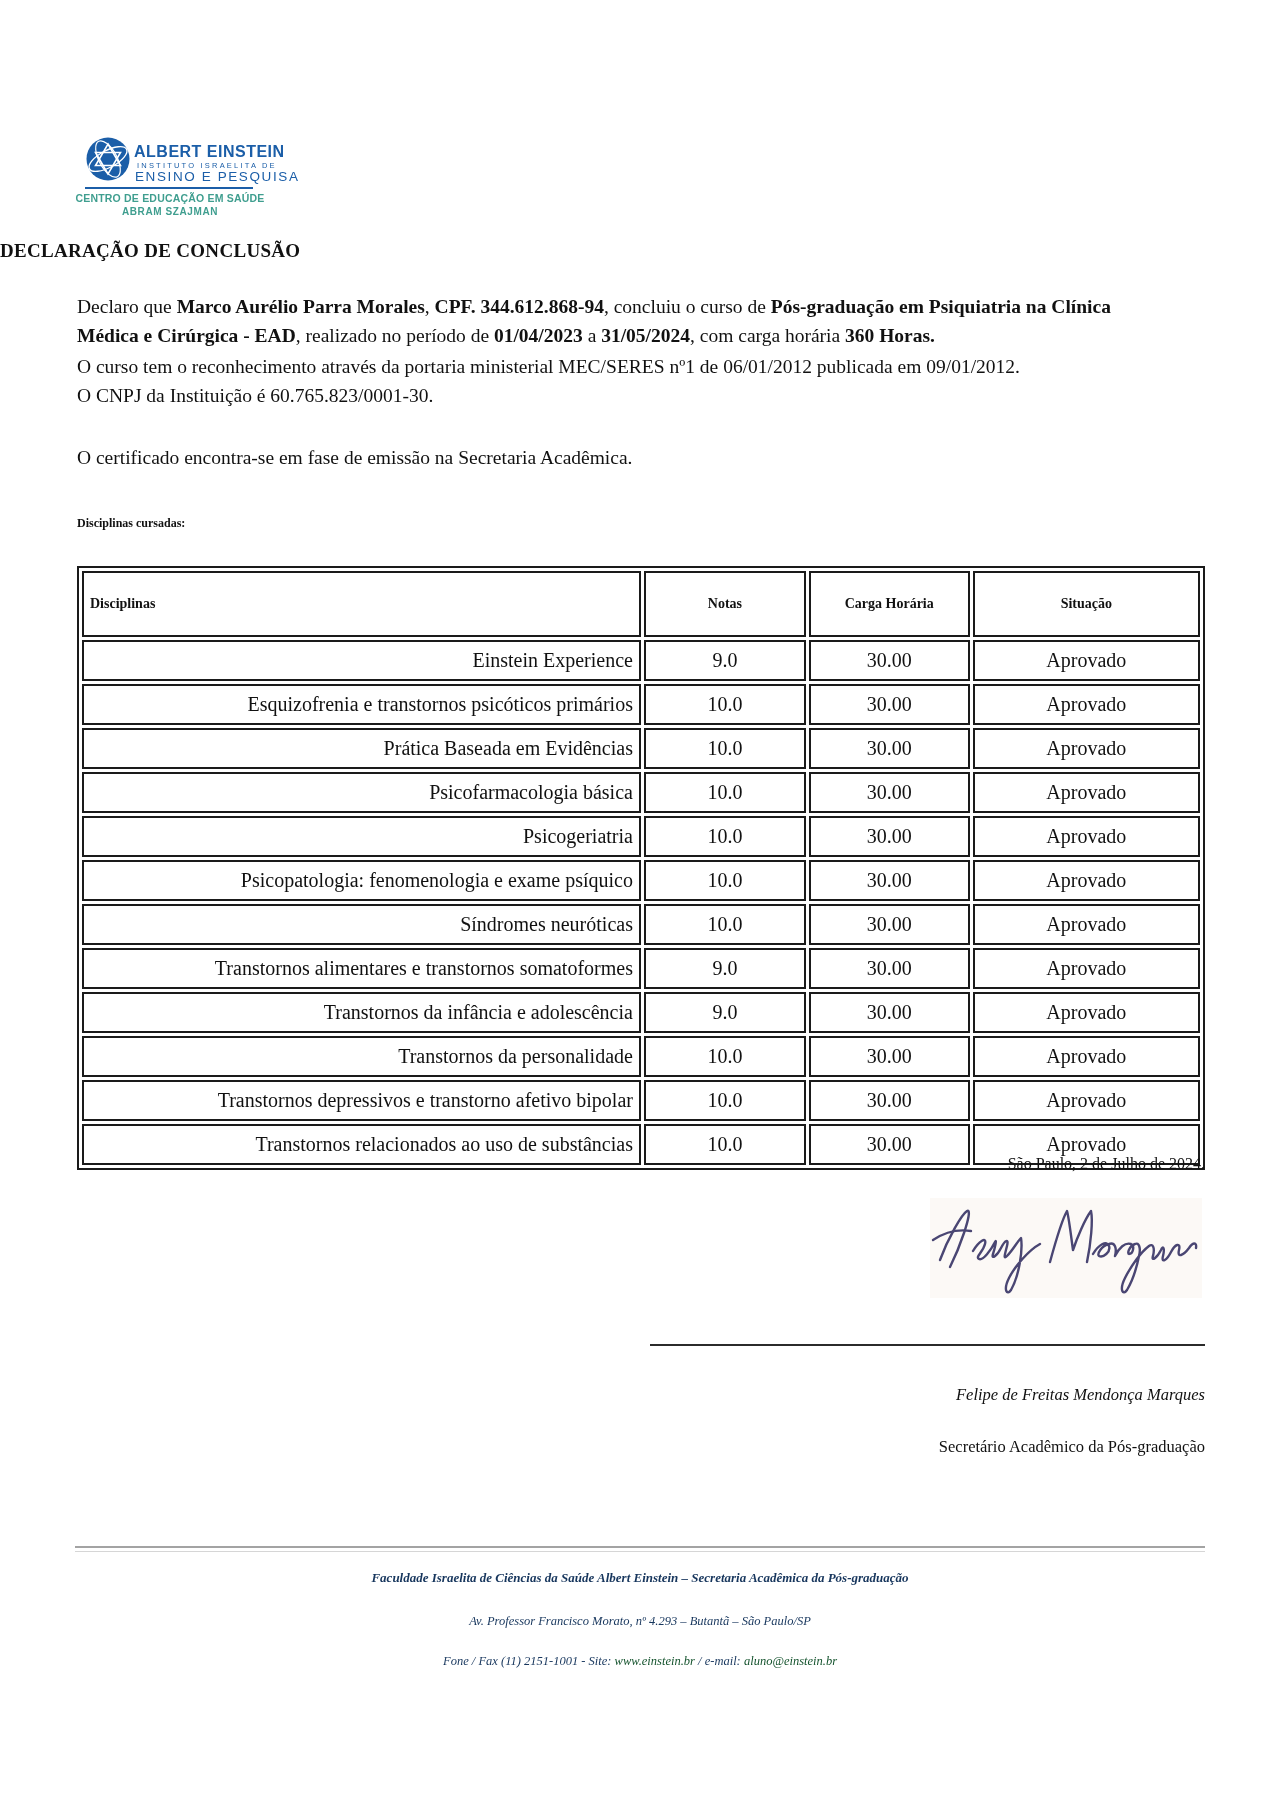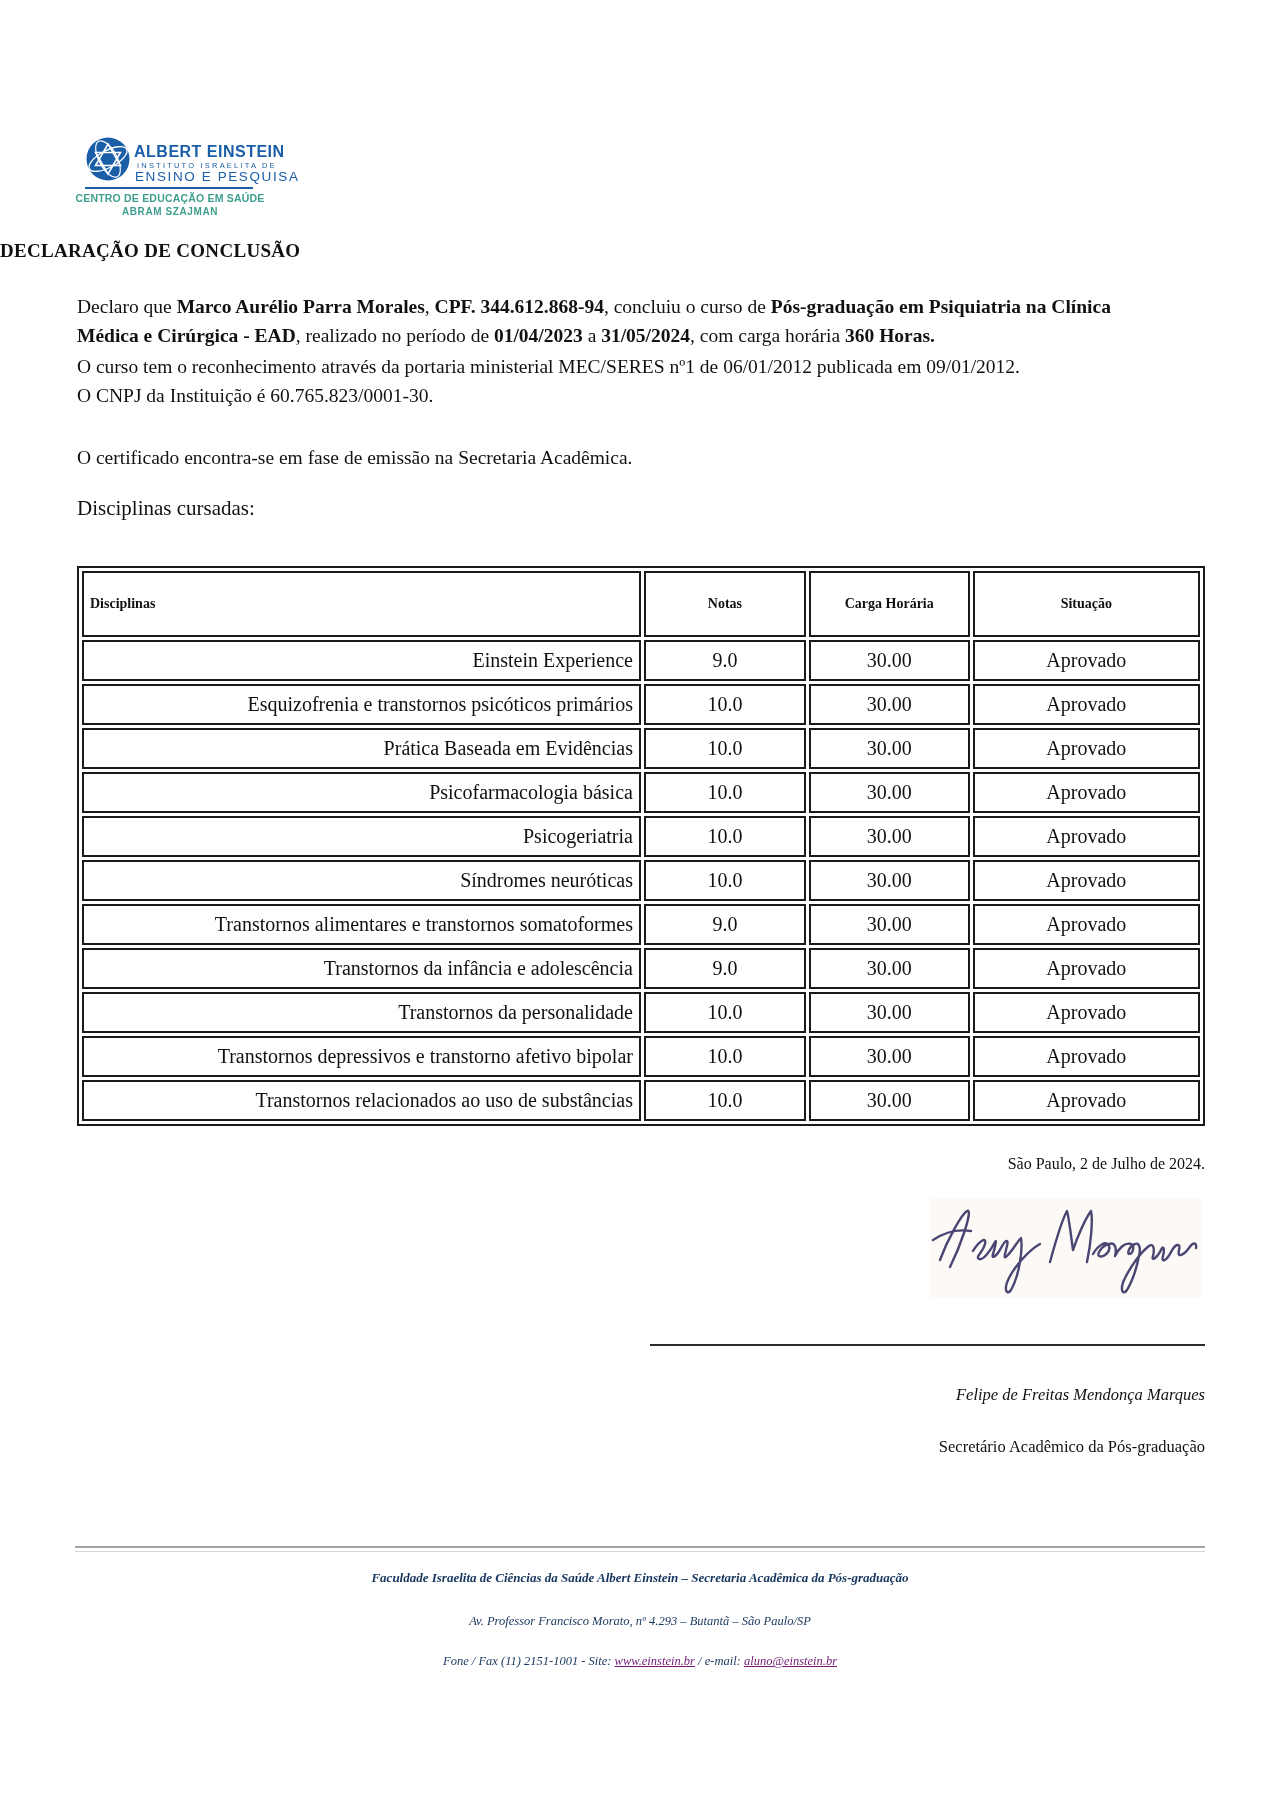--- a/index.html
+++ b/index.html
@@ -22,21 +22,21 @@
   .logo-c2{left:70px;top:206px;width:200px;text-align:center;
     font-family:"Liberation Sans",sans-serif;font-weight:bold;font-size:10px;
     color:#3f9e8f;letter-spacing:.6px;}
 
   .doc-title{left:0;top:240px;width:1280px;
     font-size:19px;font-weight:bold;letter-spacing:.3px;}
 
   .para-line{left:77px;white-space:nowrap;font-size:19.5px;}
   .pl1{top:296px;} .pl2{top:325px;} .pl3{top:356px;} .pl4{top:385px;}
   .cert-note{left:77px;top:447px;font-size:19.5px;}
-  .section-label{left:77px;top:496px;font-size:21px;font-weight:normal;}
+  .section-label{left:77px;top:516px;font-size:12px;font-weight:bold;}
 
   
   table.disc{position:absolute;left:77px;top:566px;width:1128px;
     border:2px solid #1a1a1a;border-collapse:separate;border-spacing:3px;}
   table.disc th{border:2px solid #1a1a1a;font-size:14px;font-weight:bold;
     padding:23px 6px;}
   table.disc th.c0{text-align:left;}
   table.disc th.c1,table.disc th.c2,table.disc th.c3{text-align:center;}
   table.disc td{border:2px solid #1a1a1a;font-size:20px;height:33px;
     padding:2px 6px;vertical-align:middle;}
@@ -48,21 +48,21 @@
   .sig-rule{left:650px;top:1344px;width:555px;height:0;border-top:2px solid #2b2b2b;}
   .sig-name{right:75px;top:1385px;font-size:16.5px;font-style:italic;}
   .sig-role{right:75px;top:1437px;font-size:16.5px;}
 
   .footer-rule{left:75px;top:1546px;width:1130px;height:3px;
     border-top:2px solid #a3a3a3;border-bottom:1px solid #d6d6d6;background:#fff;}
   .f-line{left:0;width:1280px;text-align:center;color:#17365d;font-style:italic;}
   .f1{top:1570px;font-size:13px;font-weight:bold;}
   .f2{top:1614px;font-size:12.5px;}
   .f3{top:1654px;font-size:12.5px;}
-  .f-link{color:#701a75;text-decoration:underline;text-align:center;}
+  .f-link{color:#14532d;text-align:center;}
 </style>
 </head>
 <body>
 
 <div class="page">
 
   <div class="abs" style="left:85px;top:133px;width:46px;height:52px;">
     <svg width="46" height="52" viewBox="0 0 46 52">
       <circle cx="23" cy="26" r="21.5" fill="#1b5ea8"></circle>
       <ellipse cx="23" cy="26" rx="21" ry="8.5" fill="none" stroke="#ffffff" stroke-width="1.4" transform="rotate(-28 23 26)"></ellipse>
@@ -129,20 +129,26 @@
           <td class="c2">30.00</td>
           <td class="c3">Aprovado</td>
         </tr>
         <tr>
           <td class="c0">Psicogeriatria</td>
           <td class="c1">10.0</td>
           <td class="c2">30.00</td>
           <td class="c3">Aprovado</td>
         </tr>
         <tr>
+          <td class="c0">Psicopatologia: fenomenologia e exame psíquico</td>
+          <td class="c1">10.0</td>
+          <td class="c2">30.00</td>
+          <td class="c3">Aprovado</td>
+        </tr>
+        <tr>
           <td class="c0">Síndromes neuróticas</td>
           <td class="c1">10.0</td>
           <td class="c2">30.00</td>
           <td class="c3">Aprovado</td>
         </tr>
         <tr>
           <td class="c0">Transtornos alimentares e transtornos somatoformes</td>
           <td class="c1">9.0</td>
           <td class="c2">30.00</td>
           <td class="c3">Aprovado</td>

